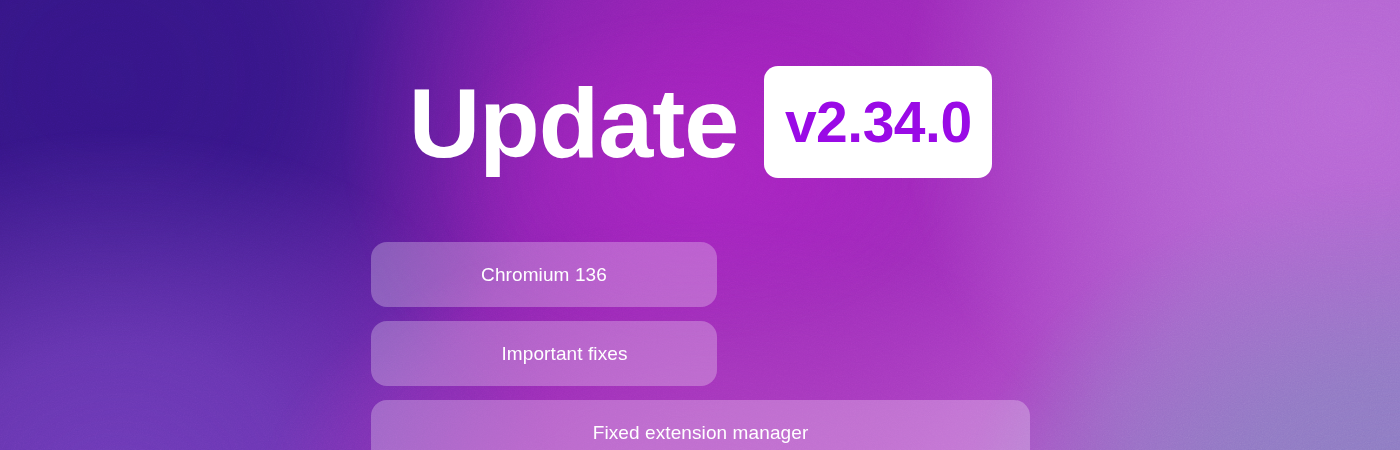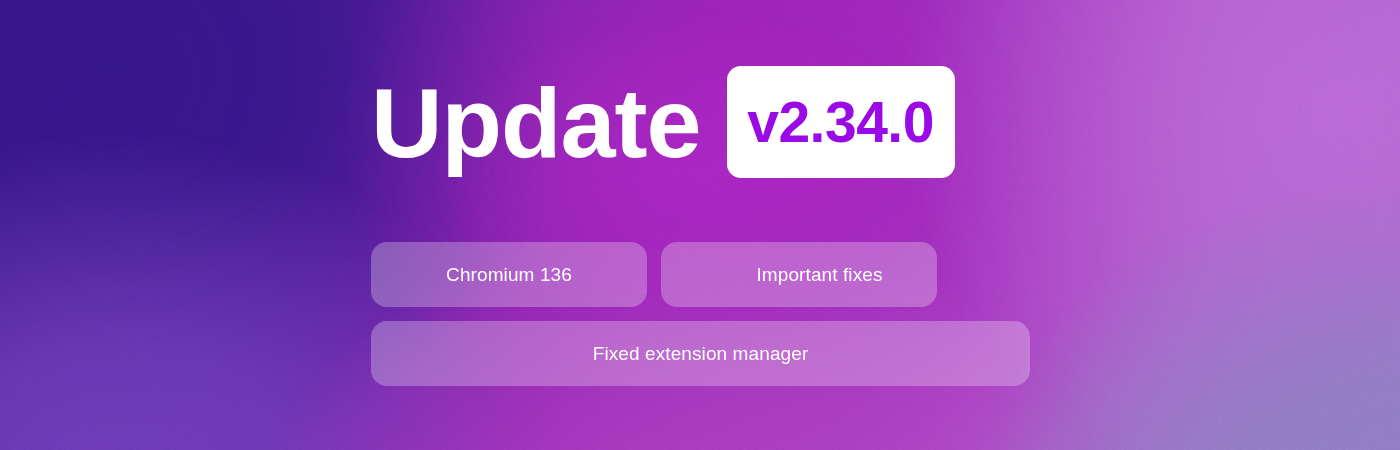--- a/index.html
+++ b/index.html
@@ -106,20 +106,21 @@
   }
 
   .title-row {
     position: absolute;
     left: 371px;
     top: 66px;
     width: 659px;
     height: 112px;
     display: flex;
     align-items: center;
+    justify-content: center;
     gap: 26px;
   }
 
   .title-text {
     color: #ffffff;
     font-size: 99px;
     font-weight: 700;
     letter-spacing: -1px;
     line-height: 1;
     white-space: nowrap;
@@ -162,21 +163,21 @@
     align-items: center;
     justify-content: center;
     color: #ffffff;
     font-size: 19px;
     font-weight: 400;
     letter-spacing: 0.1px;
     box-sizing: border-box;
     white-space: nowrap;
   }
 
-  .tag-half { width: 276px; }
+  .tag-half { width: 346px; }
   .tag-full { width: 659px; }
 </style>
 </head>
 <body>
 
 <div class="banner">
 
   <div class="bg-base"></div>
   <div class="bg-blob blob-indigo"></div>
   <div class="bg-blob blob-violet"></div>

